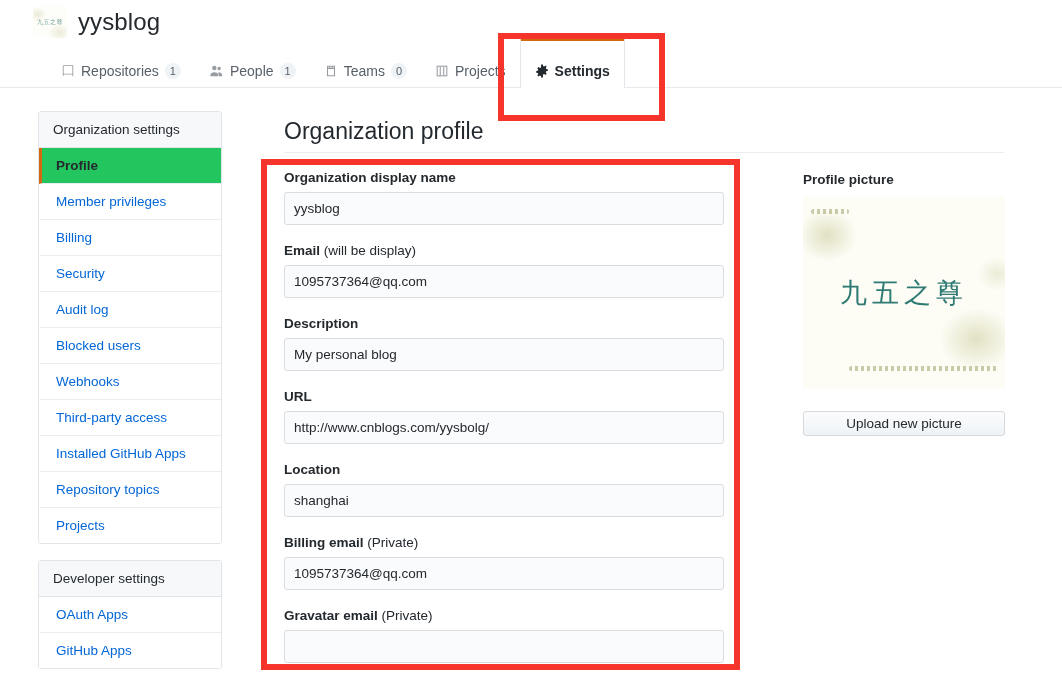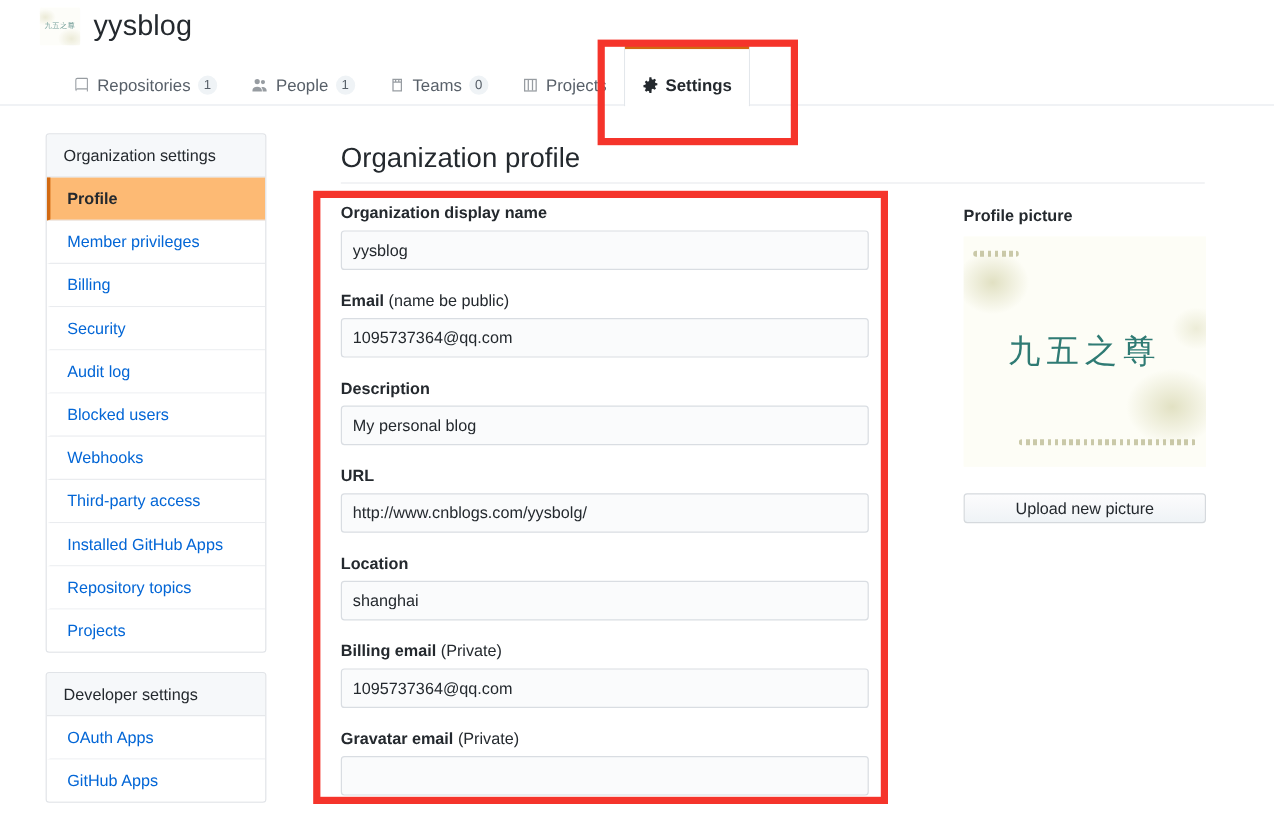--- a/index.html
+++ b/index.html
@@ -142,21 +142,21 @@
     border-left: 3px solid transparent;
     cursor: pointer;
     background: #fff;
     white-space: nowrap;
   }
   .menu-item:last-child { border-bottom: none; }
   .menu-item.active {
     color: #24292e;
     font-weight: 600;
     border-left: 3px solid #d26911;
-    background: #fdba74;
+    background: #22c55e;
   }
 
   
   .form-col {
     position: absolute;
     left: 284px; top: 170px;
     width: 440px;
   }
   .field { margin-bottom: 18px; }
   .field-label {
@@ -345,21 +345,21 @@
 </div>
 
 <div class="form-col">
 
   <div class="field">
     <label class="field-label">Organization display name</label>
     <input class="field-input" type="text" value="yysblog" style="">
   </div>
 
   <div class="field">
-    <label class="field-label"><span>Email</span><span class="sub"> (name be public)</span></label>
+    <label class="field-label"><span>Email</span><span class="sub"> (will be display)</span></label>
     <input class="field-input" type="text" value="1095737364@qq.com" style="">
   </div>
 
   <div class="field">
     <label class="field-label">Description</label>
     <input class="field-input" type="text" value="My personal blog" style="">
   </div>
 
   <div class="field">
     <label class="field-label">URL</label>

